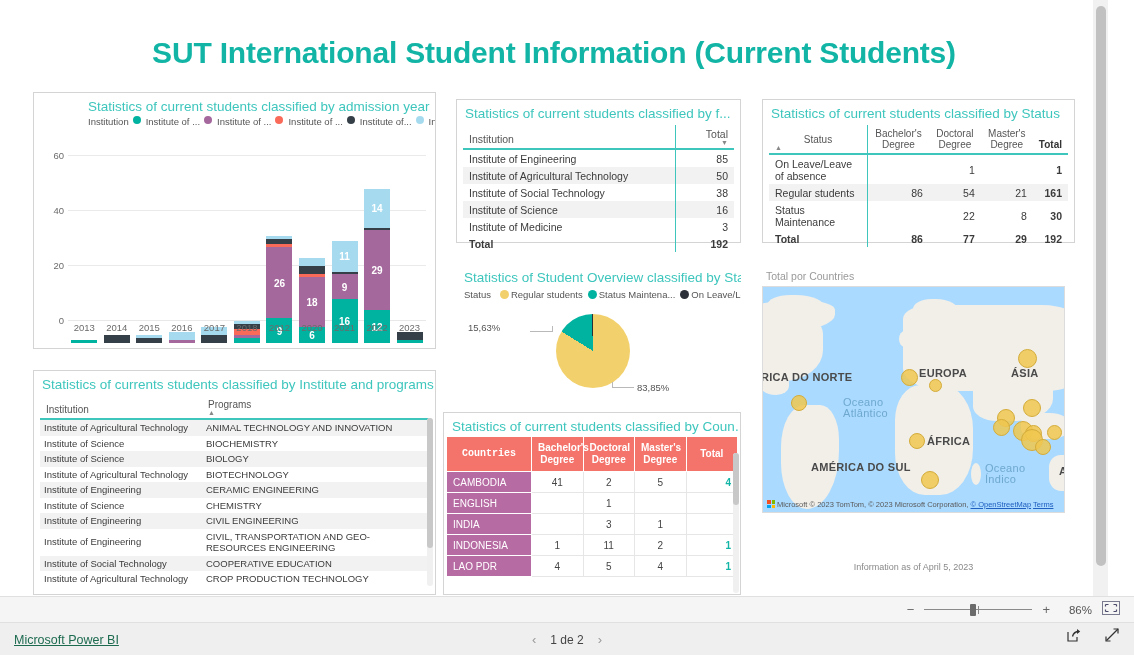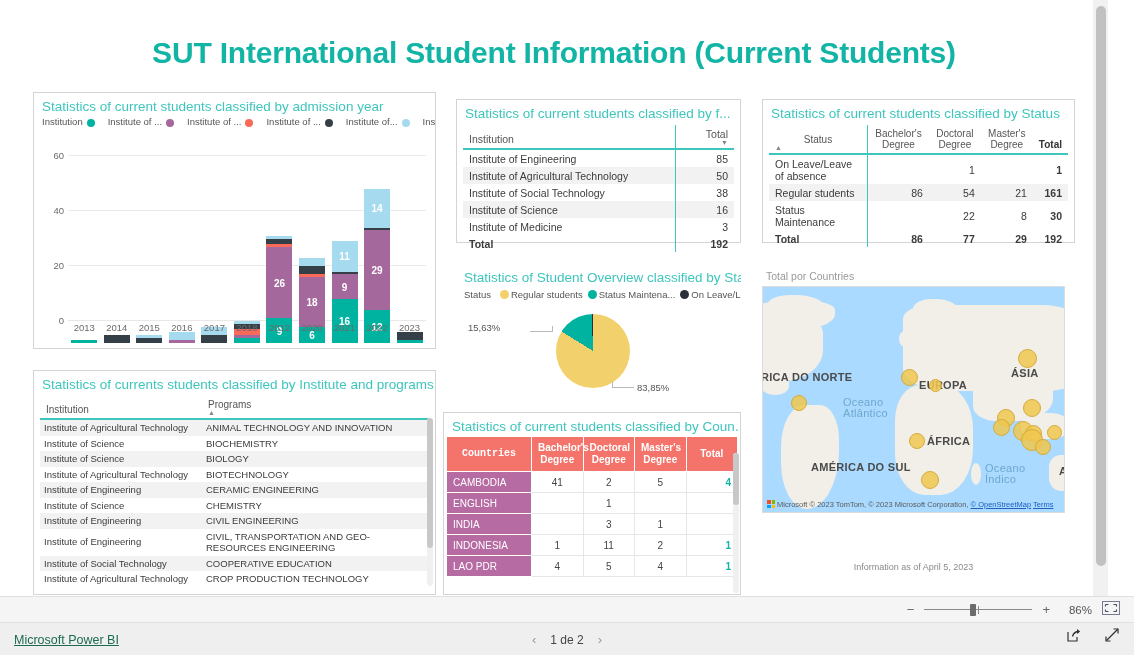--- a/index.html
+++ b/index.html
@@ -49,27 +49,27 @@
   }
   .vtitle {
     color: #3ec6bd;
     font-size: 13.5px;
     padding: 6px 8px 2px 8px;
     white-space: nowrap;
     overflow: hidden;
   }
 
   
-  #barchart { left: 33px; top: 92px; width: 403px; height: 257px; }
+  #barchart { left: 33px; top: 92px; width: 403px; height: 257px; padding-left: 46px; }
   #bar-legend {
     display: flex; align-items: center;
     gap: 4px; padding: 0 8px; font-size: 9.5px; color: #555;
     white-space: nowrap; overflow: hidden;
   }
-  #bar-legend .lg { display: flex; align-items: flex-end; gap: 13px; }
+  #bar-legend .lg { display: flex; align-items: flex-start; gap: 5px; }
   #bar-legend .dot { width: 8px; height: 8px; border-radius: 50%; display: inline-block; }
   #plot {
     position: absolute; left: 8px; top: 62px;
     width: 388px; height: 188px;
   }
   #yaxis { position: absolute; left: 0; top: 0; width: 24px; height: 165px; }
   #yaxis span {
     position: absolute; right: 2px; font-size: 9.5px; color: #6b6b6b;
     transform: translateY(-50%);
   }
@@ -629,21 +629,21 @@
       <div class="land" style="left:132px;top:98px;  width:78px;  height:110px;border-radius:32% 40% 42% 38%;"></div>
       <div class="land" style="left:140px;top:18px;  width:178px; height:86px; border-radius:16% 22% 20% 26%;"></div>
       <div class="land" style="left:210px;top:86px;  width:80px;  height:48px; border-radius:24% 34% 46% 30%;"></div>
       <div class="land" style="left:150px;top:12px;  width:46px;  height:26px; border-radius:40% 50% 30% 50%;"></div>
       <div class="land" style="left:258px;top:126px; width:48px;  height:26px; border-radius:40% 40% 40% 40%;"></div>
       <div class="land" style="left:286px;top:168px; width:34px;  height:36px; border-radius:34% 40% 38% 36%;"></div>
       <div class="land" style="left:208px;top:176px; width:10px;  height:22px; border-radius:50%;"></div>
       <div class="land" style="left:136px;top:44px;  width:12px;  height:16px; border-radius:50%;"></div>
 
       <div class="maplabel" id="ml0" style="left:-2px; top:84px;">RICA DO NORTE</div>
-      <div class="maplabel" id="ml1" style="left:156px;top:92px;">EUROPA</div>
+      <div class="maplabel" id="ml1" style="left:156px;top:80px;">EUROPA</div>
       <div class="maplabel" id="ml2" style="left:248px;top:80px;">ÁSIA</div>
       <div class="maplabel" id="ml3" style="left:164px;top:148px;">ÁFRICA</div>
       <div class="maplabel" id="ml4" style="left:48px; top:174px;">AMÉRICA DO SUL</div>
       <div class="maplabel ocean" id="ml5" style="left:80px; top:110px; font-weight:normal; line-height:11px;">Oceano<br>Atlântico</div>
       <div class="maplabel ocean" id="ml6" style="left:222px;top:176px; font-weight:normal; line-height:11px;">Oceano<br>Índico</div>
       <div class="maplabel" id="ml7" style="left:296px;top:178px;">A</div>
 
       <div class="bubble" style="left:28px; top:108px; width:14px; height:14px;"></div>
       <div class="bubble" style="left:138px;top:82px;  width:15px; height:15px;"></div>
       <div class="bubble" style="left:166px;top:92px;  width:11px; height:11px;"></div>

